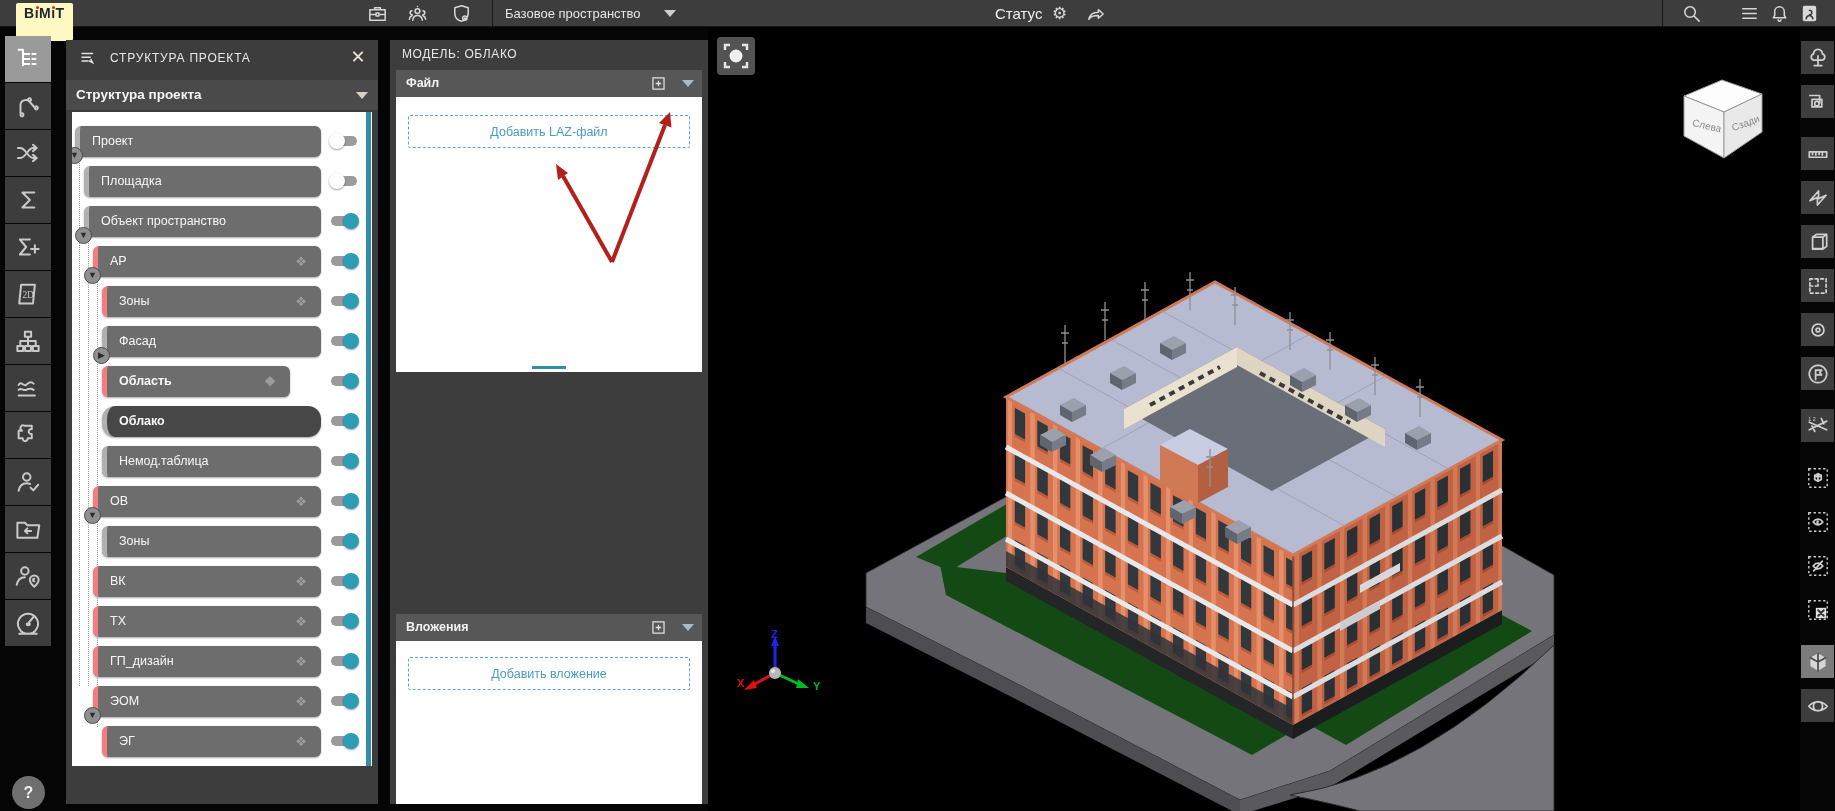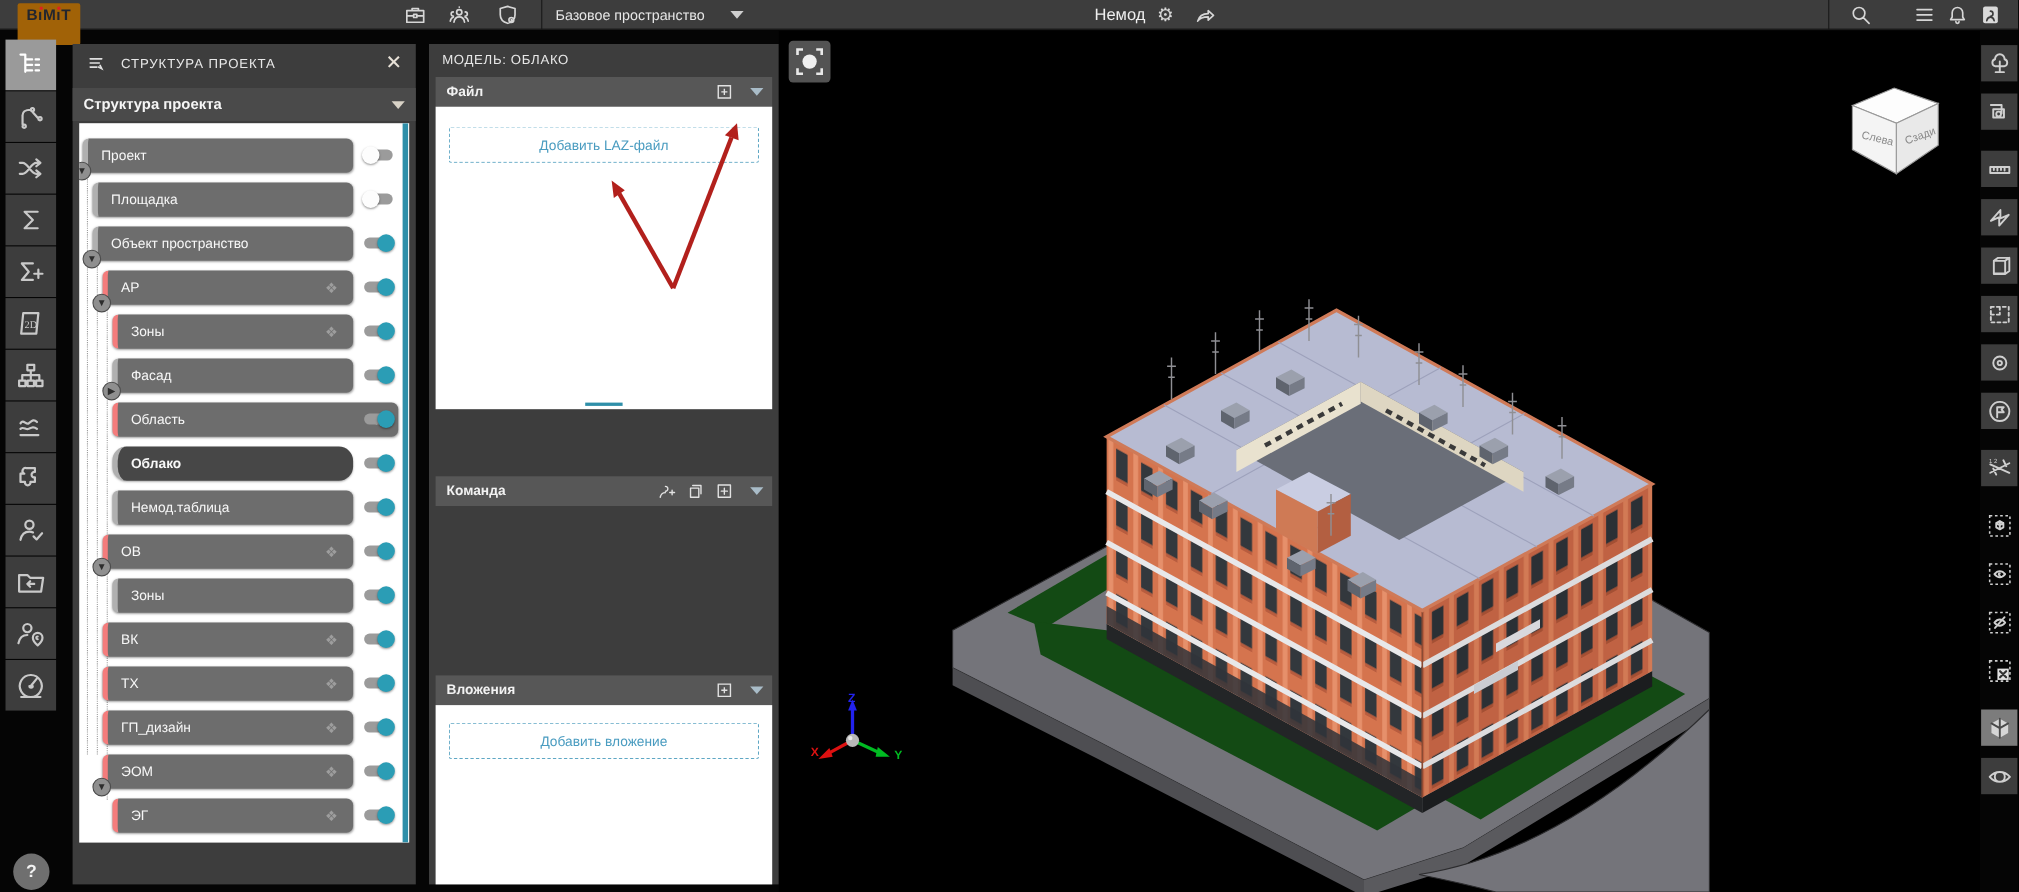--- a/index.html
+++ b/index.html
@@ -2,21 +2,21 @@
 <html><head>
 <meta charset="utf-8">
 <style>
   * { margin:0; padding:0; box-sizing:border-box; }
   html,body { background:#000; }
   body { font-family:"Liberation Sans", sans-serif; }
   #app { position:relative; width:1835px; height:811px; background:#050505; overflow:hidden; }
 
   
   .topbar { position:absolute; left:0; top:0; width:1835px; height:27px; background:#3d3d3d; border-bottom:1px solid #141414; }
-  .logo { position:absolute; left:16px; top:3px; height:38px; padding:0 8px; background:#a16207; border-radius:2px;
+  .logo { position:absolute; left:16px; top:3px; height:38px; padding:0 8px; background:#fef9c3; border-radius:2px;
           font-weight:bold; font-size:14px; color:#23262e; line-height:21px; letter-spacing:.5px; }
   .logo .idot { position:relative; }
   .logo .idot::before { content:""; position:absolute; left:1px; top:1px; width:3px; height:3px; background:#d22; border-radius:50%; }
   .tb-ico { position:absolute; top:2px; width:23px; height:23px; cursor:pointer; }
   .tb-ico svg { width:100%; height:100%; }
   .tb-div { position:absolute; top:0; width:1px; height:27px; background:#181818; }
   .workspace { position:absolute; left:505px; top:0; height:27px; line-height:27px; color:#e6e6e6; font-size:13px; cursor:pointer; }
   .chev { width:0; height:0; border-left:6px solid transparent; border-right:6px solid transparent; border-top:7px solid #cfcfcf; display:inline-block; }
   .ws-chev { position:absolute; left:664px; top:10px; }
   .proj-title { position:absolute; left:995px; top:0; height:27px; line-height:27px; color:#efefef; font-size:15px; }
@@ -94,21 +94,21 @@
         <div class="tb-ico" style="left: 406px;"><svg viewBox="0 0 24 24">
             <path d="M12 7a2.5 2.5 0 1 1 0 5 2.5 2.5 0 0 1 0-5M6.3 9.2a2 2 0 1 0 .1 4M17.7 9.2a2 2 0 1 1-.1 4M7 19c.5-3.2 2.5-5 5-5s4.5 1.8 5 5M3.5 18c.3-2 1.3-3.4 3-4M20.5 18c-.3-2-1.3-3.4-3-4M12 4.6h.01" fill="none" stroke="#d6d6d6" stroke-width="1.6" stroke-linecap="round" stroke-linejoin="round"></path>
           </svg></div>
         <div class="tb-ico" style="left: 450px;"><svg viewBox="0 0 24 24">
             <path d="M12 4l7 2v6c0 4.2-3 7-7 8-4-1-7-3.8-7-8V6zM15.5 14.5a2.3 2.3 0 1 1 0 4.6 2.3 2.3 0 0 1 0-4.6M15.5 16.4v1.4" fill="none" stroke="#d6d6d6" stroke-width="1.6" stroke-linecap="round" stroke-linejoin="round"></path>
           </svg></div>
       </div>
     <div class="tb-div" style="left:492px"></div>
     <div class="workspace">Базовое пространство</div>
     <div class="chev ws-chev"></div>
-    <div class="proj-title">Немод</div>
+    <div class="proj-title">Статус</div>
     <div id="tb-right">
         <div class="tb-ico" style="left: 1048px;">
           <span style="font-size: 17px; color: rgb(214, 214, 214); line-height: 23px; display: block; text-align: center;">⚙</span>
         </div>
         <div class="tb-ico" style="left: 1084px;"><svg viewBox="0 0 24 24">
             <path d="M5 18c1.5-5.5 6-7.2 10-7.2V8l5 4.5-5 4.5v-3c-4 0-8 .8-10 4z" fill="none" stroke="#d6d6d6" stroke-width="1.6" stroke-linecap="round" stroke-linejoin="round"></path>
           </svg></div>
         <div class="tb-ico" style="left: 1680px;"><svg viewBox="0 0 24 24">
             <path d="M10.5 5a5.5 5.5 0 1 1 0 11 5.5 5.5 0 0 1 0-11M14.6 14.6L20 20" fill="none" stroke="#d6d6d6" stroke-width="1.6" stroke-linecap="round" stroke-linejoin="round"></path>
           </svg></div>
@@ -234,21 +234,21 @@
           </div>
           <div class="tree-item red" style="left: 30px; top: 174px; width: 219px;"><span>Зоны</span><span class="snow">❖</span></div>
           <div class="toggle on" style="left: 259px; top: 184px;">
             <div class="knob"></div>
           </div>
           <div class="tree-item" style="left: 30px; top: 214px; width: 219px;"><span>Фасад</span></div>
           <div class="expander" style="left: 21px; top: 235px;">▶</div>
           <div class="toggle on" style="left: 259px; top: 224px;">
             <div class="knob"></div>
           </div>
-          <div class="tree-item red" style="left: 30px; top: 254px; width: 260px;"><span>Область</span><span class="snow">❖</span></div>
+          <div class="tree-item red" style="left: 30px; top: 254px; width: 188px; font-weight: bold;"><span>Область</span><span class="snow">❖</span></div>
           <div class="toggle on" style="left: 259px; top: 264px;">
             <div class="knob"></div>
           </div>
           <div class="tree-item selected" style="left: 30px; top: 294px; width: 219px;"><span>Облако</span></div>
           <div class="toggle on" style="left: 259px; top: 304px;">
             <div class="knob"></div>
           </div>
           <div class="tree-item" style="left: 30px; top: 334px; width: 219px;"><span>Немод.таблица</span></div>
           <div class="toggle on" style="left: 259px; top: 344px;">
             <div class="knob"></div>
@@ -299,35 +299,20 @@
           </svg>
       </div>
       <span class="chev head-chev" style="right:8px"></span>
     </div>
     <div class="card-body" style="top:57px; height:275px">
       <div class="dashed-btn" style="top:18px">Добавить LAZ-файл</div>
       <div class="resize-line"></div>
     </div>
 
 
-    <div class="card-head" style="top:393px">
-      <span class="ttl">Команда</span>
-      <div id="team-icons">
-          <div class="hicon" style="right: 86px;"><svg viewBox="0 0 24 24">
-              <path d="M10 6.5a2.8 2.8 0 1 1 0 5.6M4 19c.8-3.4 3-5.3 6-5.3M15 13.5h5.5M17.7 10.8v5.4" fill="none" stroke="#e2e2e2" stroke-width="1.6" stroke-linecap="round" stroke-linejoin="round"></path>
-            </svg></div>
-          <div class="hicon" style="right: 60px;"><svg viewBox="0 0 24 24">
-              <path d="M8.5 5.5H18V15M6 8.5h9.5V19H6z" fill="none" stroke="#e2e2e2" stroke-width="1.6" stroke-linecap="round" stroke-linejoin="round"></path>
-            </svg></div>
-          <div class="hicon" style="right: 34px;"><svg viewBox="0 0 24 24">
-              <path d="M5 5h14v14H5zM12 8.5v7M8.5 12h7" fill="none" stroke="#e2e2e2" stroke-width="1.6" stroke-linecap="round" stroke-linejoin="round"></path>
-            </svg></div>
-        </div>
-      <span class="chev head-chev" style="right:8px"></span>
-    </div>
 
     <div class="card-head" style="top:574px">
       <span class="ttl">Вложения</span>
       <div class="plusbox" style="right:34px">
         <svg viewBox="0 0 24 24">
             <path d="M5 5h14v14H5zM12 8.5v7M8.5 12h7" stroke="#e2e2e2" stroke-width="1.6" fill="none"></path>
           </svg>
       </div>
       <span class="chev head-chev" style="right:8px"></span>
     </div>

